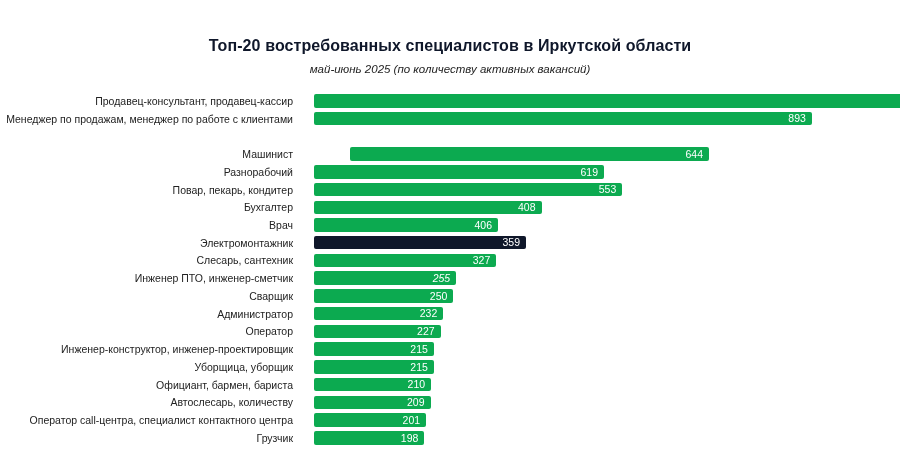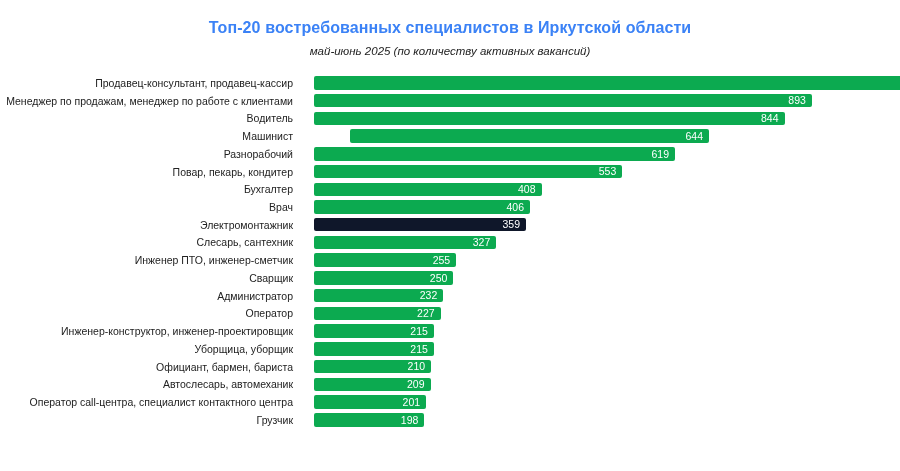--- a/index.html
+++ b/index.html
@@ -12,22 +12,22 @@
     height: 471px;
     background: #ffffff;
     font-family: "Liberation Sans", sans-serif;
     overflow: hidden;
     position: relative;
   }
   .title {
     text-align: center;
     font-weight: bold;
     font-size: 16px;
-    color: #3b82f6;
-    padding-top: 19px;
+    color: #0f172a;
+    padding-top: 37px;
     letter-spacing: 0.1px;
   }
   .subtitle {
     text-align: center;
     font-style: italic;
     font-size: 11.5px;
     color: #222222;
     margin-top: 8px;
   }
   .chart {
@@ -84,39 +84,33 @@
       </div>
       <div class="row">
         <div class="cat-label">Менеджер по продажам, менеджер по работе с клиентами</div>
         <div class="bar-area">
           <div class="bar" style="width: 497.9px; background: rgb(12, 170, 80);">
             <span class="val" style="color: rgb(255, 255, 255);">893</span>
           </div>
         </div>
       </div>
       <div class="row">
-        <div class="cat-label">Водитель</div>
-        <div class="bar-area">
-          <div class="bar" style="width: 470.5px; background: rgb(12, 170, 80);">
-            <span class="val" style="color: rgb(255, 255, 255);">844</span>
-          </div>
-        </div>
       </div>
       <div class="row">
         <div class="cat-label">Машинист</div>
         <div class="bar-area">
           <div class="bar" style="width: 359px; background: rgb(12, 170, 80); margin-left: 36px;">
             <span class="val" style="color: rgb(255, 255, 255);">644</span>
           </div>
         </div>
       </div>
       <div class="row">
         <div class="cat-label">Разнорабочий</div>
         <div class="bar-area">
-          <div class="bar" style="width: 361px; background: rgb(12, 170, 80);">
+          <div class="bar" style="width: 290px; background: rgb(12, 170, 80);">
             <span class="val" style="color: rgb(255, 255, 255);">619</span>
           </div>
         </div>
       </div>
       <div class="row">
         <div class="cat-label">Повар, пекарь, кондитер</div>
         <div class="bar-area">
           <div class="bar" style="width: 308.3px; background: rgb(12, 170, 80);">
             <span class="val" style="color: rgb(255, 255, 255);">553</span>
           </div>
@@ -126,21 +120,21 @@
         <div class="cat-label">Бухгалтер</div>
         <div class="bar-area">
           <div class="bar" style="width: 227.5px; background: rgb(12, 170, 80);">
             <span class="val" style="color: rgb(255, 255, 255);">408</span>
           </div>
         </div>
       </div>
       <div class="row">
         <div class="cat-label">Врач</div>
         <div class="bar-area">
-          <div class="bar" style="width: 216px; background: rgb(12, 170, 80);">
+          <div class="bar" style="width: 184px; background: rgb(12, 170, 80);">
             <span class="val" style="color: rgb(255, 255, 255);">406</span>
           </div>
         </div>
       </div>
       <div class="row">
         <div class="cat-label">Электромонтажник</div>
         <div class="bar-area">
           <div class="bar" style="width: 212px; background: #0f172a;">
             <span class="val" style="color: rgb(255, 255, 255);">359</span>
           </div>
@@ -150,21 +144,21 @@
         <div class="cat-label">Слесарь, сантехник</div>
         <div class="bar-area">
           <div class="bar" style="width: 182.3px; background: rgb(12, 170, 80);">
             <span class="val" style="color: rgb(255, 255, 255);">327</span>
           </div>
         </div>
       </div>
       <div class="row">
         <div class="cat-label">Инженер ПТО, инженер-сметчик</div>
         <div class="bar-area">
-          <div class="bar" style="width: 142.2px; background: rgb(12, 170, 80);">
+          <div class="bar" style="width: 142.2px; background: rgb(12, 170, 80); font-style: italic;">
             <span class="val" style="color: rgb(255, 255, 255);">255</span>
           </div>
         </div>
       </div>
       <div class="row">
         <div class="cat-label">Сварщик</div>
         <div class="bar-area">
           <div class="bar" style="width: 139.4px; background: rgb(12, 170, 80);">
             <span class="val" style="color: rgb(255, 255, 255);">250</span>
           </div>
@@ -204,21 +198,21 @@
       </div>
       <div class="row">
         <div class="cat-label">Официант, бармен, бариста</div>
         <div class="bar-area">
           <div class="bar" style="width: 117.1px; background: rgb(12, 170, 80);">
             <span class="val" style="color: rgb(255, 255, 255);">210</span>
           </div>
         </div>
       </div>
       <div class="row">
-        <div class="cat-label">Автослесарь, автомеханик</div>
+        <div class="cat-label">Автослесарь, количеству</div>
         <div class="bar-area">
           <div class="bar" style="width: 116.5px; background: rgb(12, 170, 80);">
             <span class="val" style="color: rgb(255, 255, 255);">209</span>
           </div>
         </div>
       </div>
       <div class="row">
         <div class="cat-label">Оператор call-центра, специалист контактного центра</div>
         <div class="bar-area">
           <div class="bar" style="width: 112.1px; background: rgb(12, 170, 80);">

